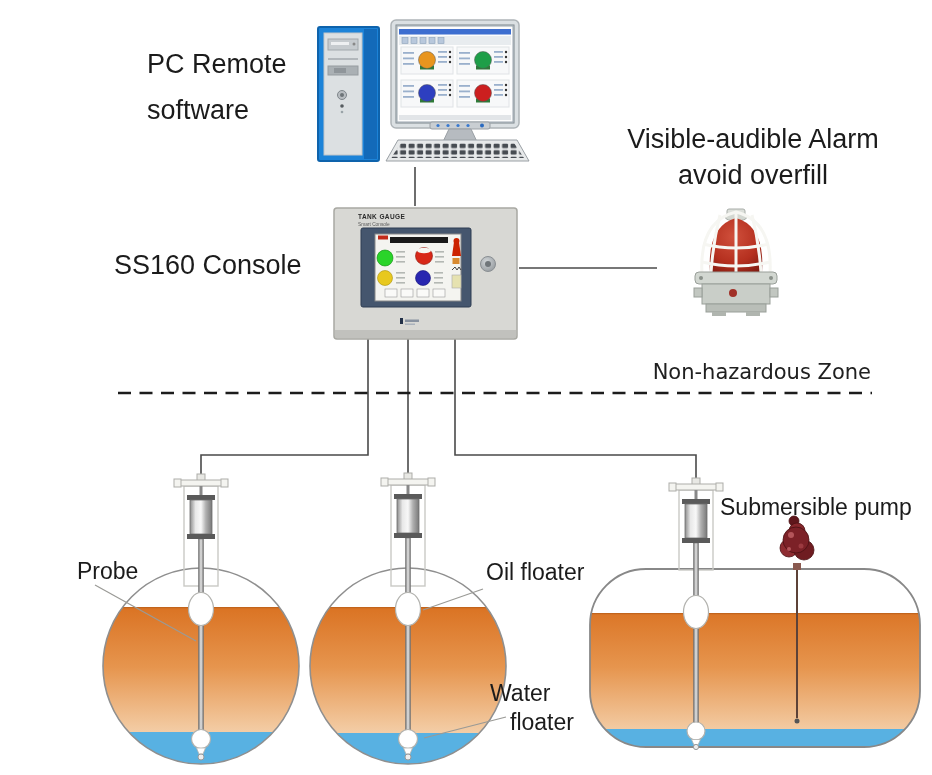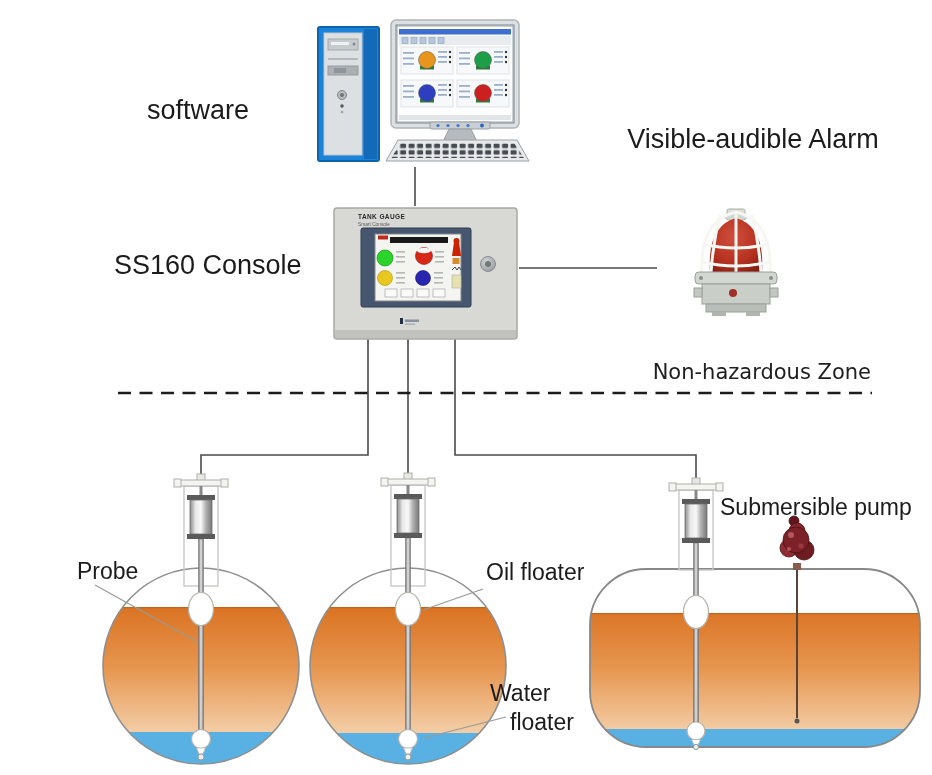--- a/index.html
+++ b/index.html
@@ -360,26 +360,28 @@
     </g>
   </g>
 
   <g stroke="#9a9a96" stroke-width="1.2" fill="none">
     <path d="M 95 585 L 196 641"></path>
     <path d="M 483 589 L 423 610"></path>
     <path d="M 506 717 L 424 738"></path>
   </g>
 </svg>
 
+<div class="lbl lbl-big" style="left:147px;top:51px;">PC Remote</div>
 <div class="lbl lbl-big" style="left:147px;top:97px;">software</div>
 
 <div class="lbl lbl-big" style="left:114px;top:252px;">SS160 Console</div>
 
 <div class="alarm-label">
   <div>Visible-audible Alarm</div>
+  <div>avoid overfill</div>
 </div>
 
 <div class="lbl lbl-zone" style="right:61px;top:362px;">Non-hazardous Zone</div>
 
 <div class="lbl lbl-med" style="left:57px;top:560px;margin-left:20px;">Probe</div>
 <div class="lbl lbl-med" style="left:486px;top:561px;text-align:center;">Oil floater</div>
 <div class="lbl lbl-med" style="left:490px;top:682px;">Water</div>
 <div class="lbl lbl-med" style="left:510px;top:711px;">floater</div>
 <div class="lbl lbl-med" style="left:720px;top:496px;">Submersible pump</div>
 

